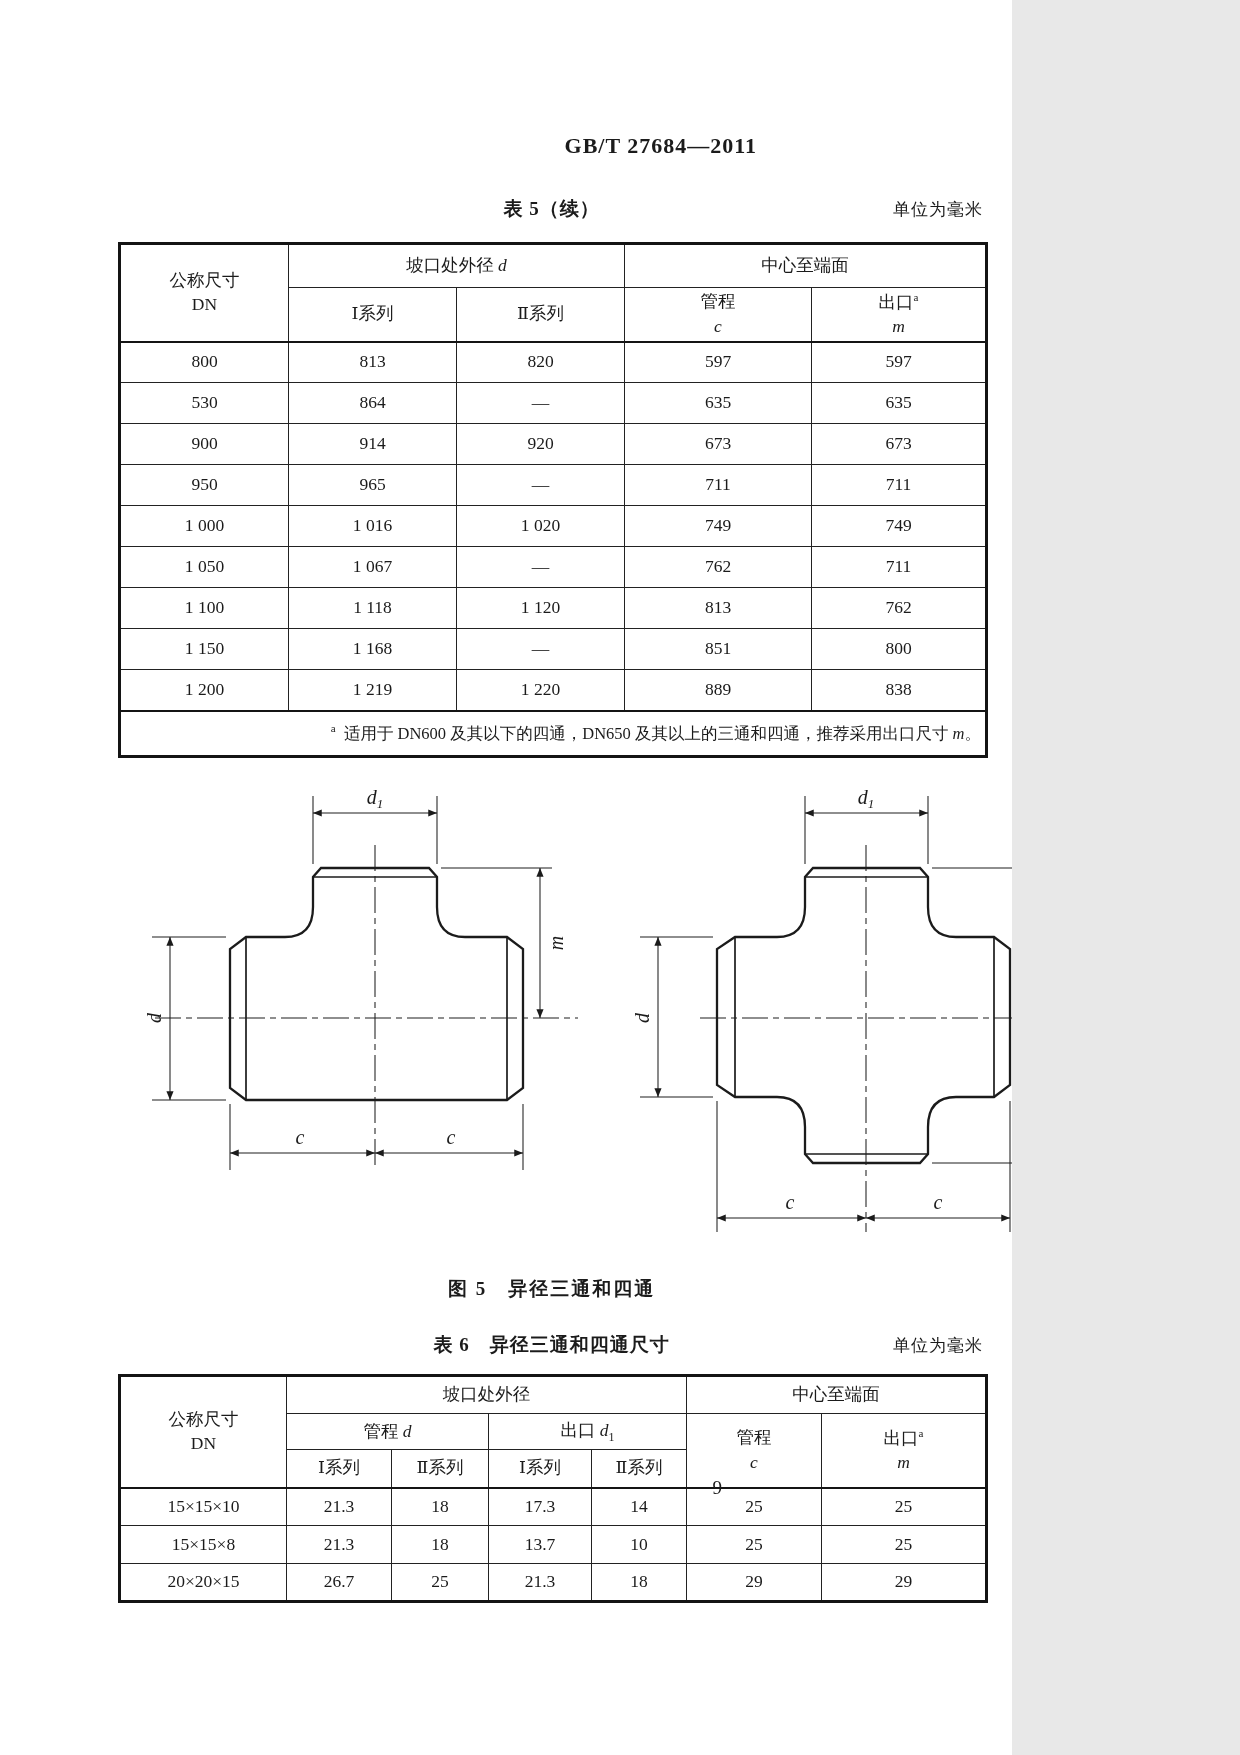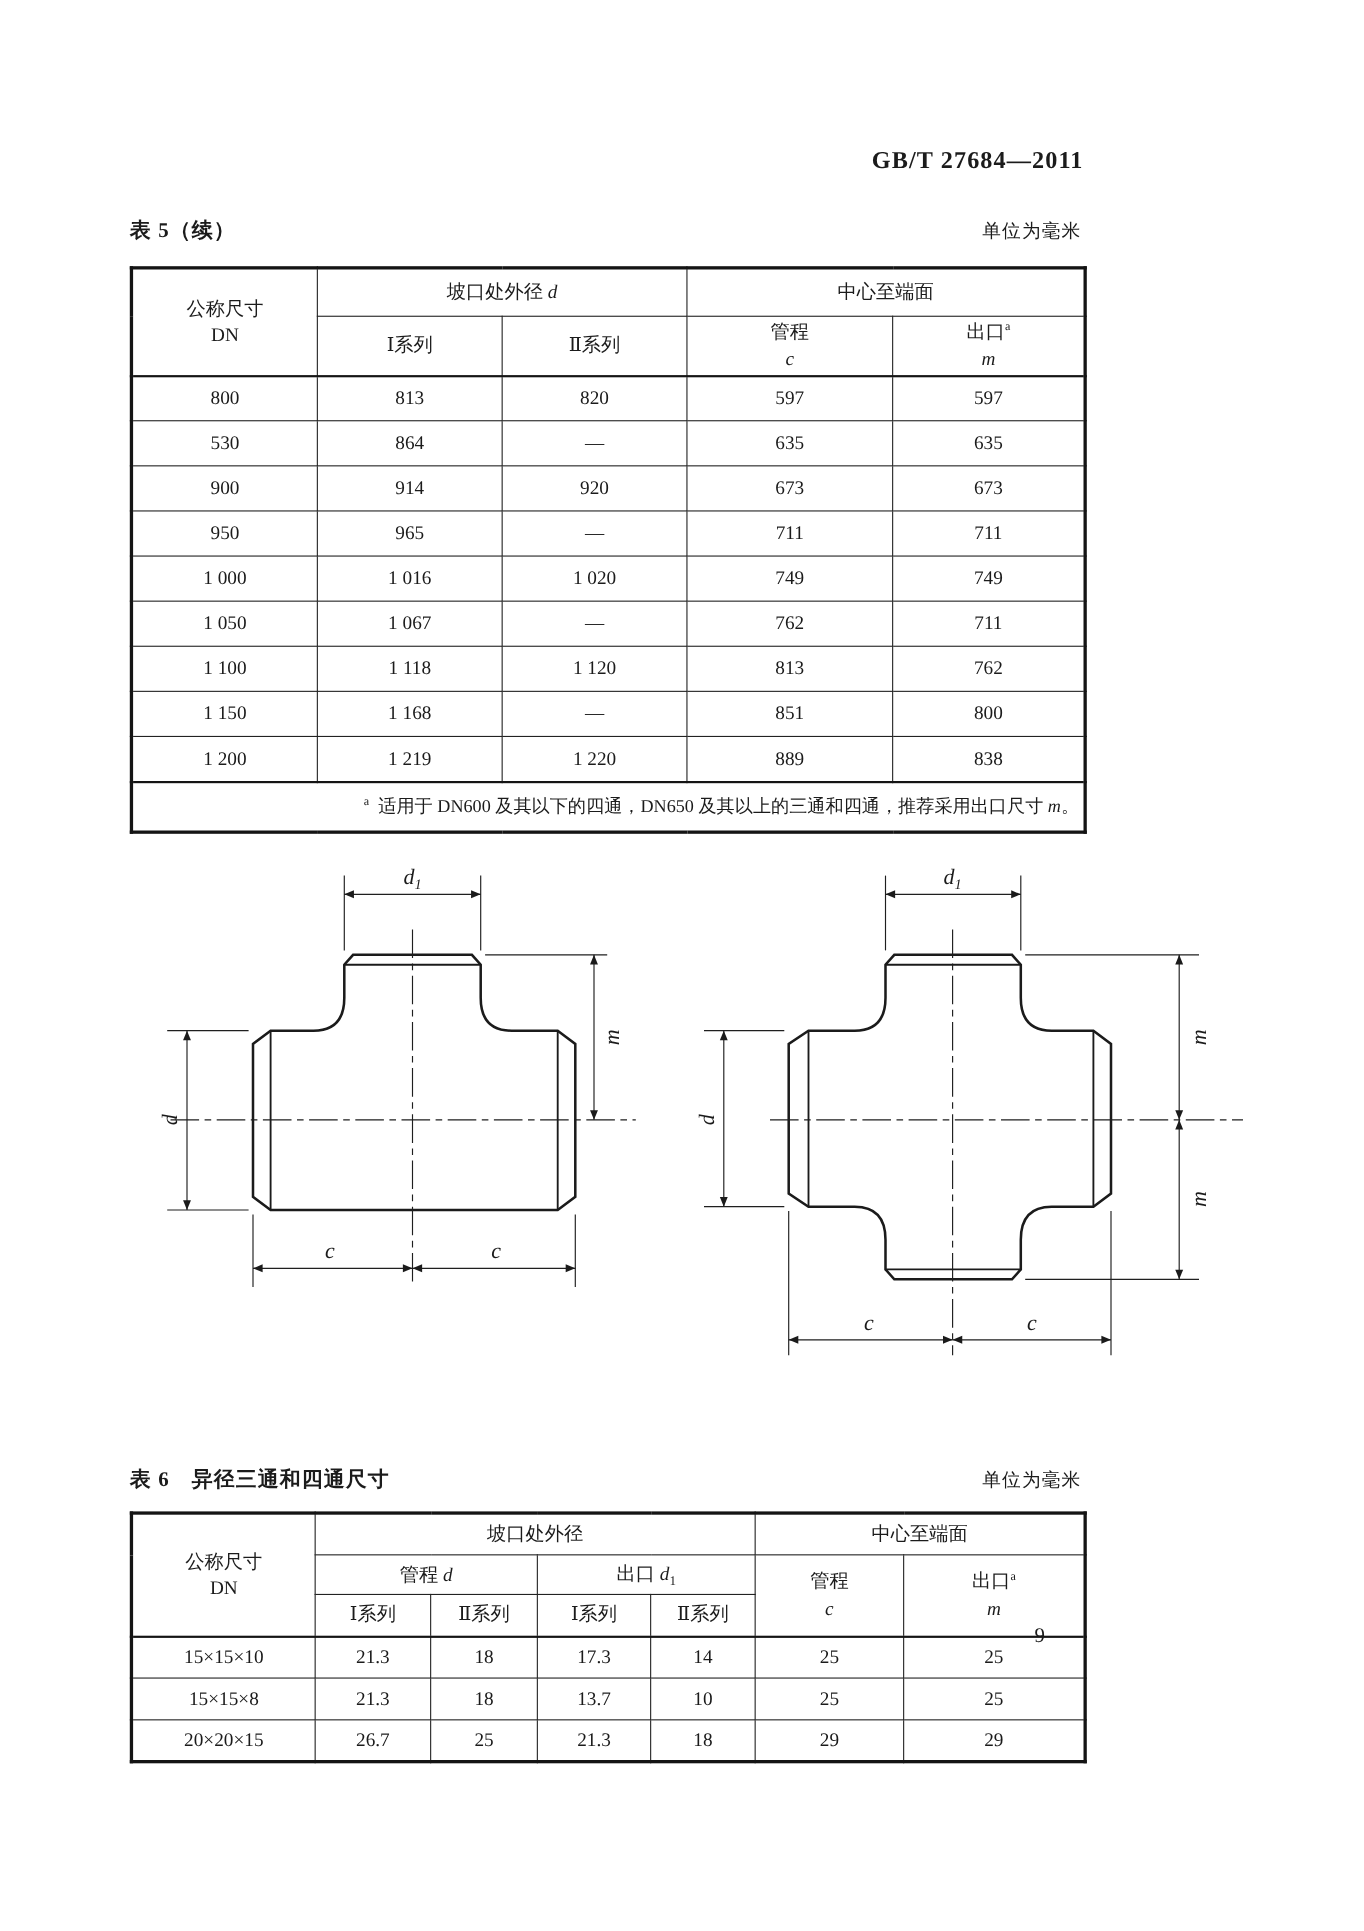--- a/index.html
+++ b/index.html
@@ -2,30 +2,30 @@
 <html><head>
 <meta charset="utf-8">
 <style>
   html,body{margin:0;padding:0;}
   body{
     width:1240px;height:1755px;background:#e8e8e8;
     font-family:"Liberation Serif","DejaVu Serif",serif;
     color:#1b1b1b;
   }
   .page{
-    position:relative;width:1240px;height:1755px;background:#ffffff;overflow:hidden;
+    position:relative;width:1012px;height:1755px;background:#ffffff;overflow:hidden;
   }
   .doc-no{
     position:absolute;top:133px;right:255px;
     font-size:22px;font-weight:bold;letter-spacing:1px;
     font-family:"Liberation Serif","DejaVu Serif",serif;
   }
   .caprow{position:absolute;left:118px;width:867px;height:28px;}
   .cap-title{
-    position:absolute;left:0;right:0;text-align:left;
+    position:absolute;left:0;right:0;text-align:center;
     font-size:19px;font-weight:bold;letter-spacing:1px;
   }
   .cap-unit{
     position:absolute;right:2px;top:2px;font-size:17px;letter-spacing:1px;margin-left:48px;
   }
   table.gbtable{
     position:absolute;left:118px;width:867px;
     border-collapse:collapse;table-layout:fixed;
     border:3px solid #141414;
     font-size:17.5px;
@@ -245,20 +245,21 @@
 
       <path class="thin" d="M 717 1101 L 717 1232"></path>
       <path class="thin" d="M 1010 1101 L 1010 1232"></path>
       <path class="dim" d="M 717 1218 L 866 1218" marker-start="url(#arr)" marker-end="url(#arr)"></path>
       <path class="dim" d="M 866 1218 L 1010 1218" marker-start="url(#arr)" marker-end="url(#arr)"></path>
       <text class="svglbl" x="790" y="1209" text-anchor="middle">c</text>
       <text class="svglbl" x="938" y="1209" text-anchor="middle">c</text>
     </g>
   </svg>
 
+  <div class="fig-cap">图 5　异径三通和四通</div>
 
   <div class="caprow" style="top:1332px">
     <div class="cap-title">表 6　异径三通和四通尺寸</div>
     <div class="cap-unit">单位为毫米</div>
   </div>
 
   <table class="gbtable t6">
     <colgroup>
       <col style="width:167px">
         <col style="width:105px">

